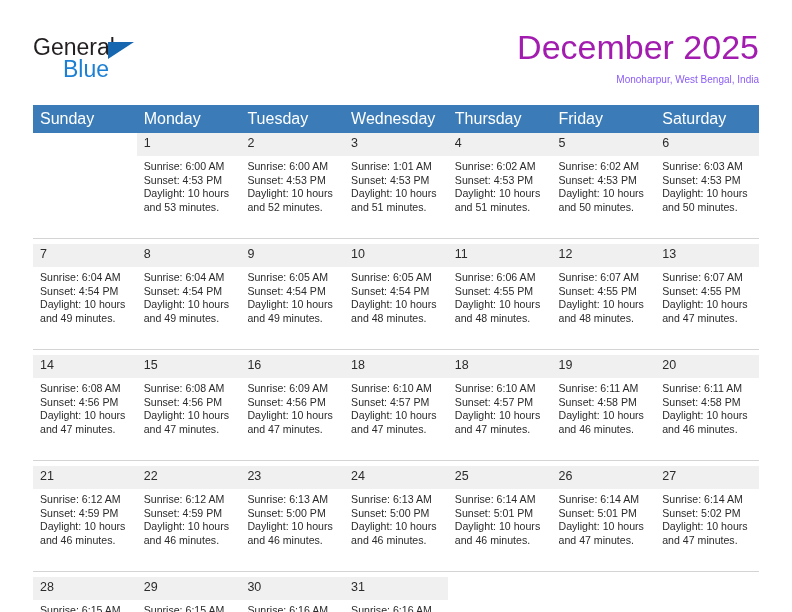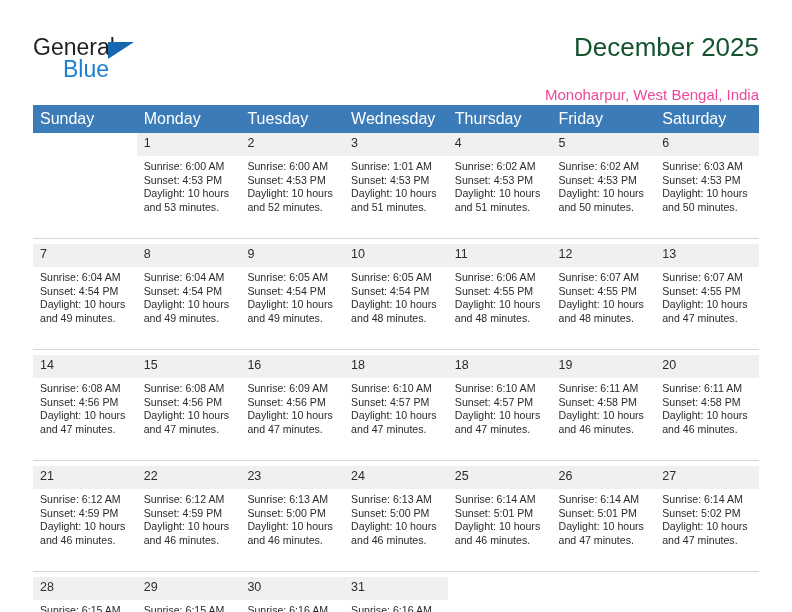--- a/index.html
+++ b/index.html
@@ -63,31 +63,31 @@
     font-family: "Liberation Sans", sans-serif;
   }
 
   .title-block {
     position: absolute;
     right: 0;
     top: 0;
     text-align: right;
   }
   .cal-title {
-    font-size: 26px;
+    font-size: 34px;
     font-weight: normal;
-    color: #14532d;
+    color: #a21caf;
     line-height: 34px;
     white-space: nowrap;
   }
   .cal-subtitle {
-    font-size: 15px;
-    color: #ec4899;
+    font-size: 10px;
+    color: #8b5cf6;
     line-height: 22px;
-    margin-top: 20px;
+    margin-top: 5px;
     white-space: nowrap;
   }
 
   
   .calendar {
     position: absolute;
     left: 33px;
     top: 105px;
     width: 726px;
     border-collapse: collapse;

